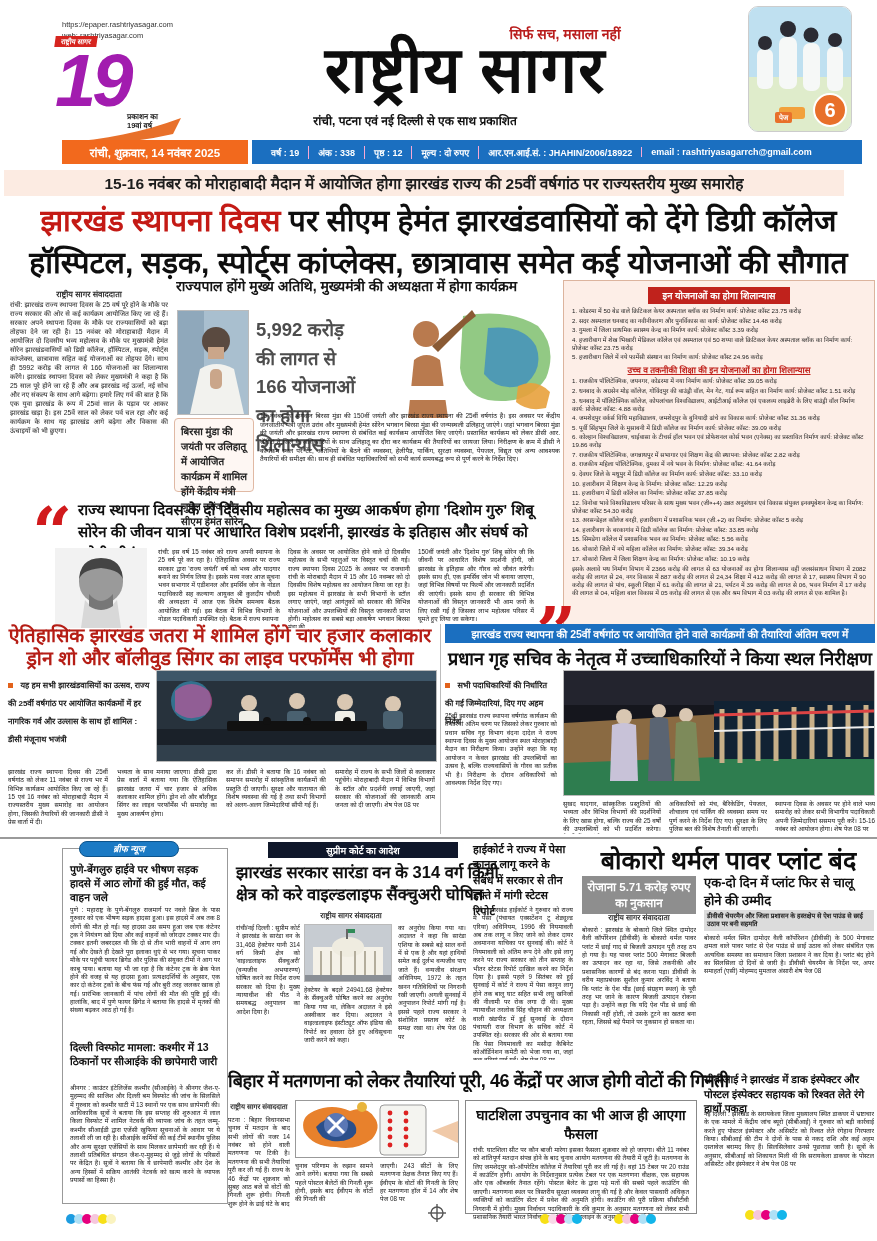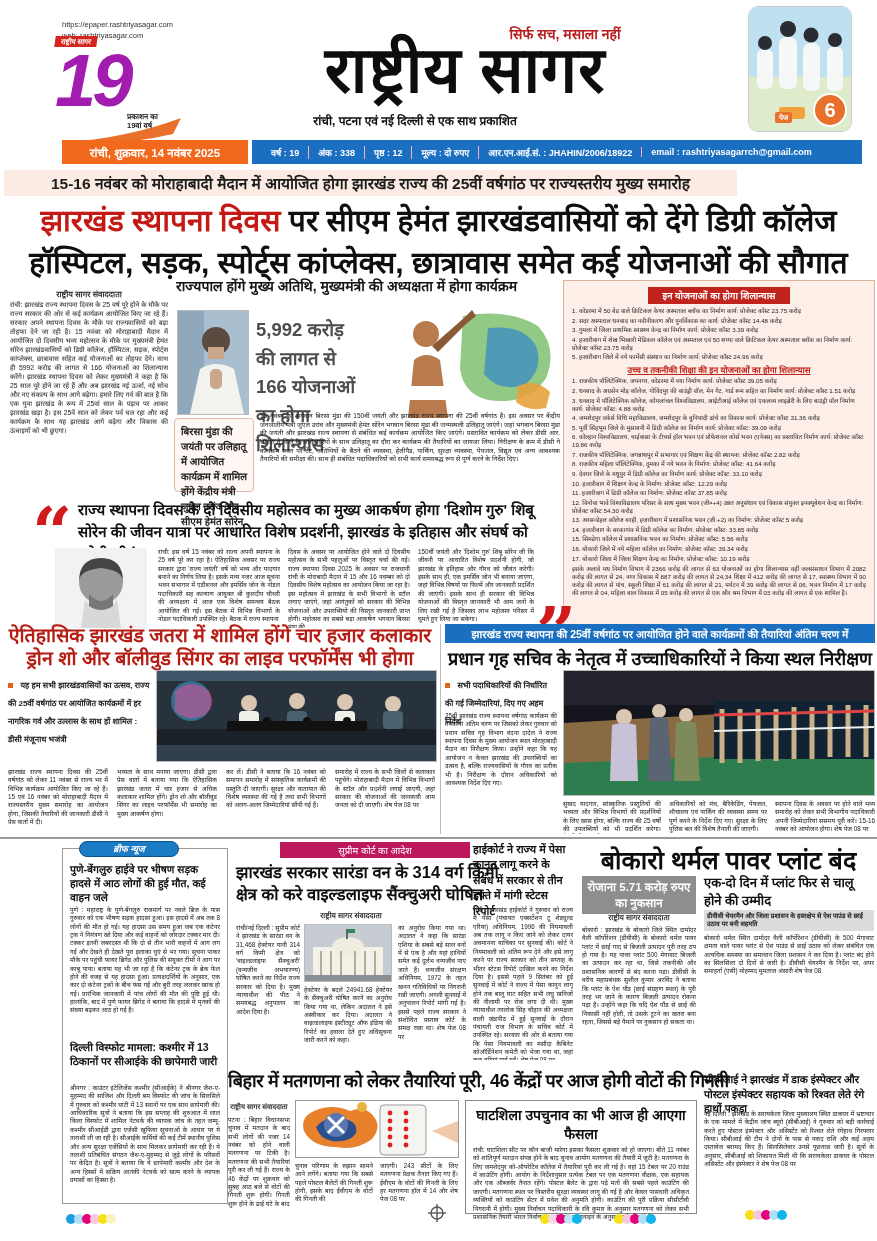--- a/index.html
+++ b/index.html
@@ -41,21 +41,21 @@
   
   .sec-red { font-size:19px; font-weight:900; color:#b51d15; text-align:center; line-height:1.2; white-space:nowrap; }
   .sec-black { font-size:18px; font-weight:900; color:#0f0f0f; text-align:center; white-space:nowrap; }
   .blue-bar { background:#1b6fc0; color:#fff; font-size:10.5px; font-weight:bold; display:flex; align-items:center; justify-content:center; }
   .bullet-head { font-size:8px; font-weight:bold; line-height:1.45; color:#222; }
   .sq { display:inline-block; width:5px; height:5px; background:#e2621b; margin-right:3px; }
   
   .brief-box { border:1px solid #999; }
   .brief-oval { background:#1b7ac4; color:#fff; border:1px solid #0c538b; border-radius:10px; font-size:9px; font-weight:bold; text-align:center; }
   .brief-head { font-size:10.5px; font-weight:900; line-height:1.35; color:#111; }
-  .maroon-bar { background:#be185d; color:#fff; font-size:9.5px; font-weight:normal; display:flex; align-items:center; justify-content:center;margin-left:12px; }
+  .maroon-bar { background:#0f172a; color:#fff; font-size:9.5px; font-weight:bold; display:flex; align-items:center; justify-content:center; }
   .sc-head { font-size:16.5px; font-weight:900; text-align:center; line-height:1.35; color:#0f0f0f; white-space:nowrap; }
   .hc-head { font-size:11px; font-weight:900; line-height:1.4; color:#101010; }
   .bokaro-head { font-size:25px; font-weight:900; text-align:center; color:#0d0d0d; white-space:nowrap; }
   .loss-box { background:#8e8e8e; color:#fff; font-size:11.5px; font-weight:900; text-align:center; line-height:1.4; padding:3px 2px; }
   .restart-head { font-size:13px; font-weight:900; line-height:1.35; color:#101010; }
   .hl-gray { background:#dcdcdc; font-size:6.5px; font-weight:bold; line-height:1.3; padding:2px 3px; }
   .bihar-head { font-size:18px; font-weight:900; color:#0d0d0d; white-space:nowrap; letter-spacing:-0.4px; }
   .ghat-box { border:1px solid #888; padding:4px 7px; }
   .ghat-head { font-size:14px; font-weight:900; text-align:center; color:#0e0e0e; }
   .cbi-head { font-size:10.5px; font-weight:900; line-height:1.4; color:#0f0f0f; }
@@ -114,21 +114,21 @@
   <div class="abs date-box" style="left:62px; top:140px; width:186px; height:24px;">रांची, शुक्रवार, 14 नवंबर 2025</div>
   <div class="abs info-bar" style="left:252px; top:140px; width:610px; height:24px;">
       <div class="info-seg">वर्ष : 19</div>
       <div class="info-seg">अंक : 338</div>
       <div class="info-seg">पृष्ठ : 12</div>
       <div class="info-seg">मूल्य : दो रुपए</div>
       <div class="info-seg">आर.एन.आई.सं. : JHAHIN/2006/18922</div>
       <div class="info-seg">email : rashtriyasagarrch@gmail.com</div>
     </div>
 
-  <div class="abs top-banner" style="left:4px; top:170px; width:733px; height:26px;">15-16 नवंबर को मोराहाबादी मैदान में आयोजित होगा झारखंड राज्य की 25वीं वर्षगांठ पर राज्यस्तरीय मुख्य समारोह</div>
+  <div class="abs top-banner" style="left:4px; top:170px; width:840px; height:26px;">15-16 नवंबर को मोराहाबादी मैदान में आयोजित होगा झारखंड राज्य की 25वीं वर्षगांठ पर राज्यस्तरीय मुख्य समारोह</div>
 
   <div class="abs lead-headline" style="left:0; top:200px; width:877px;">
     <div><span class="red">झारखंड स्थापना दिवस</span><span> पर सीएम हेमंत झारखंडवासियों को देंगे डिग्री कॉलेज</span></div>
     <div>हॉस्पिटल, सड़क, स्पोर्ट्स कांप्लेक्स, छात्रावास समेत कई योजनाओं की सौगात</div>
   </div>
 
   <div class="abs byline" style="left:10px; top:288px; width:158px; font-size:8px;">राष्ट्रीय सागर संवाददाता</div>
   <div class="abs body-txt" style="left:10px; top:300px; width:158px; height:192px; font-size:6.8px;">रांची: झारखंड राज्य स्थापना दिवस के 25 वर्ष पूरे होने के मौके पर राज्य सरकार की ओर से कई कार्यक्रम आयोजित किए जा रहे हैं। सरकार अपने स्थापना दिवस के मौके पर राज्यवासियों को बड़ा तोहफा देने जा रही है। 15 नवंबर को मोराहाबादी मैदान में आयोजित दो दिवसीय भव्य महोत्सव के मौके पर मुख्यमंत्री हेमंत सोरेन झारखंडवासियों को डिग्री कॉलेज, हॉस्पिटल, सड़क, स्पोर्ट्स कांप्लेक्स, छात्रावास सहित कई योजनाओं का तोहफा देंगे। साथ ही 5992 करोड़ की लागत से 166 योजनाओं का शिलान्यास करेंगे। झारखंड स्थापना दिवस को लेकर मुख्यमंत्री ने कहा है कि 25 साल पूरे होने जा रहे हैं और अब झारखंड नई ऊर्जा, नई सोच और नए संकल्प के साथ आगे बढ़ेगा। हमारे लिए गर्व की बात है कि एक युवा झारखंड के रूप में 25वां साल के पड़ाव पर आकर झारखंड खड़ा है। इस 25वें साल को लेकर पर्व चल रहा और कई कार्यक्रम के साथ यह झारखंड आगे बढ़ेगा और विकास की ऊंचाइयों को भी छुएगा।</div>
 
   <div class="abs lead-subhead" style="left:176px; top:276px; width:384px;">राज्यपाल होंगे मुख्य अतिथि, मुख्यमंत्री की अध्यक्षता में होगा कार्यक्रम</div>

